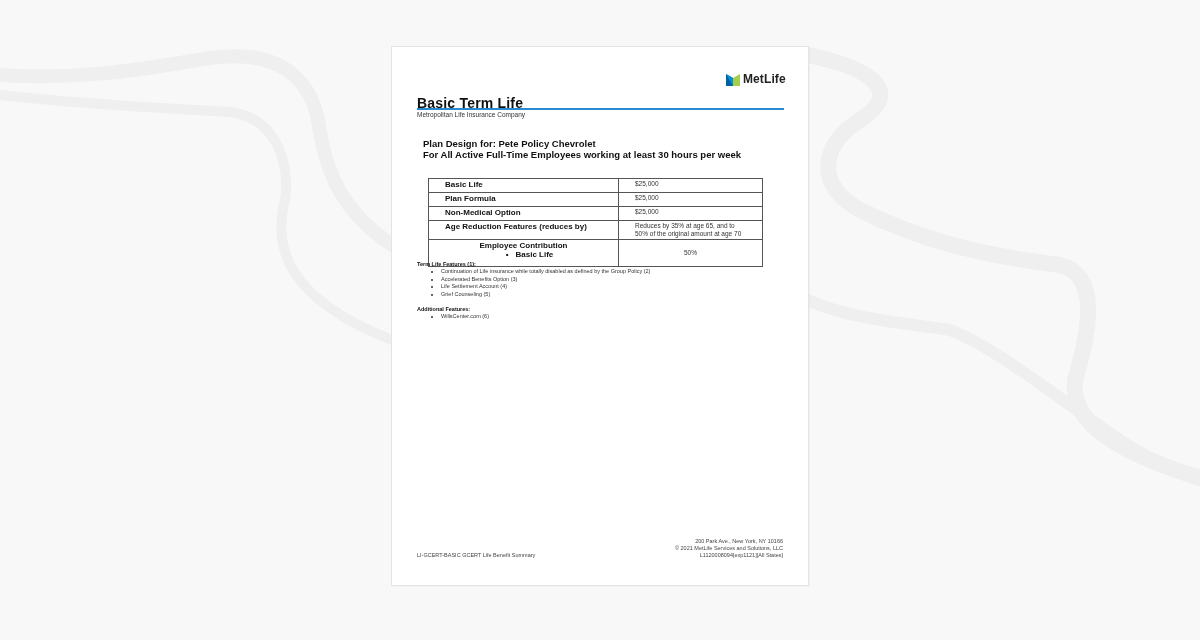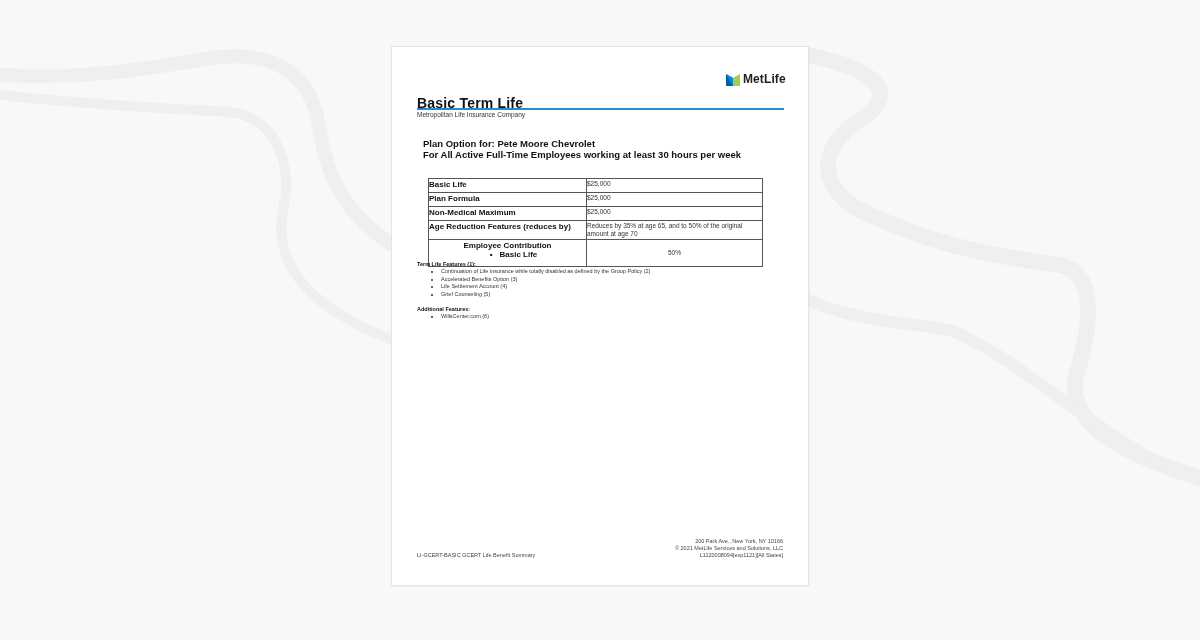--- a/index.html
+++ b/index.html
@@ -20,21 +20,21 @@
     .logo-text { font-size: 12px; font-weight: bold; color: #222; letter-spacing: 0.1px; }
     .doc-title { position: absolute; left: 25px; top: 48px; font-size: 14px; font-weight: bold; letter-spacing: 0.2px; }
     .rule { position: absolute; left: 25px; top: 61px; width: 367px; height: 2px; background: #2a8ad0; }
     .company { position: absolute; left: 25px; top: 64px; font-size: 6.5px; color: #333; }
     .plan-head { position: absolute; left: 31px; top: 91px; font-size: 9.5px; font-weight: bold; line-height: 11px; }
     .plan-head div { white-space: nowrap; }
     table.benefits {
       position: absolute; left: 36px; top: 131px; width: 335px;
       border-collapse: collapse; font-size: 7.5px;
     }
-    table.benefits td { border: 1px solid #555; padding: 1px 0; vertical-align: top; }
+    table.benefits td { border: 1px solid #555; padding: 1px 16px; vertical-align: top; }
     table.benefits td.lbl { width: 157px; font-weight: bold; font-size: 8px; }
     table.benefits td.val { font-size: 6.5px; color: #333; line-height: 8px; }
     table.benefits tr.r1 td { height: 11px; }
     table.benefits tr.r4 td { height: 16px; }
     table.benefits tr.r5 td { height: 16px; text-align: center; }
     .sub-bullet { display: block; padding-left: 12px; }
     .sub-bullet::before { content: "•"; margin-right: 7px; }
     .r5 td.val { padding-top: 9px; }
     .section { position: absolute; left: 25px; font-size: 5.5px; color: #333; }
     .section .sec-title { font-weight: bold; color: #111; margin-bottom: 1px; }
@@ -66,36 +66,36 @@
       <polygon points="7,6 14,2 14,14 7,14" fill="#a4ce4e"></polygon>
     </svg>
     <span class="logo-text">MetLife</span>
   </div>
 
   <div class="doc-title">Basic Term Life</div>
   <div class="rule"></div>
   <div class="company">Metropolitan Life Insurance Company</div>
 
   <div class="plan-head">
-    <div>Plan Option for:  Pete Moore Chevrolet</div>
+    <div>Plan Design for:  Pete Policy Chevrolet</div>
     <div>For All Active Full-Time Employees working at least 30 hours per week</div>
   </div>
 
   <table class="benefits">
     <tbody>
         <tr class="r1">
       <td class="lbl">Basic Life</td>
       <td class="val">$25,000</td>
     </tr>
     <tr class="r1">
       <td class="lbl">Plan Formula</td>
       <td class="val">$25,000</td>
     </tr>
     <tr class="r1">
-      <td class="lbl">Non-Medical Maximum</td>
+      <td class="lbl">Non-Medical Option</td>
       <td class="val">$25,000</td>
     </tr>
     <tr class="r4">
       <td class="lbl">Age Reduction Features (reduces by)</td>
       <td class="val">Reduces by 35% at age 65, and to 50% of the original amount at age 70</td>
     </tr>
     <tr class="r5">
       <td class="lbl">
         <span>Employee Contribution</span>
         <span class="sub-bullet">Basic Life</span>

